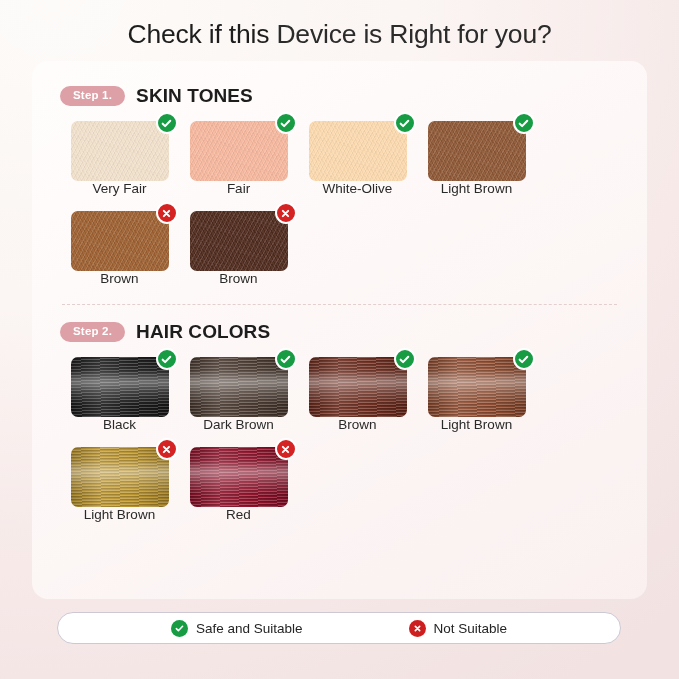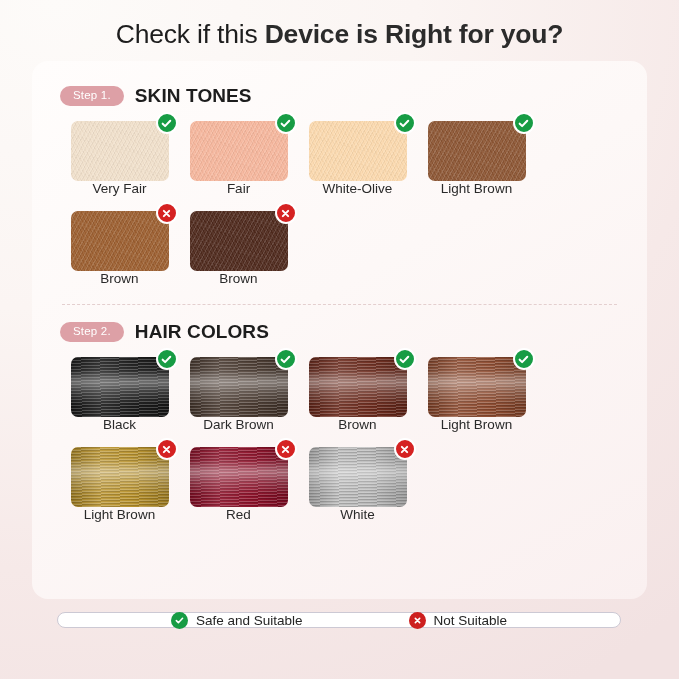--- a/index.html
+++ b/index.html
@@ -25,21 +25,21 @@
   
   .page-title {
     text-align: center;
     padding-top: 19px;
     font-size: 26.5px;
     letter-spacing: -0.2px;
     color: #1d1d1d;
     white-space: nowrap;
   }
   .page-title .t-bold { font-weight: normal; }
-  .page-title .t-reg  { font-weight: 700; color: #2b2b2b; margin-top: 17px; }
+  .page-title .t-reg  { font-weight: 400; color: #2b2b2b; margin-top: 17px; }
 
   
   .card {
     position: absolute;
     left: 32px;
     top: 61px;
     width: 615px;
     height: 538px;
     background: linear-gradient(150deg, #fffdfc 0%, #fdf8f7 45%, #faf0f0 100%);
     border-radius: 16px;
@@ -52,21 +52,21 @@
     display: flex;
     align-items: center;
     gap: 11px;
     margin-bottom: 14px;
   }
   .step-badge {
     display: inline-block;
     background: #dda0a6;
     color: #ffffff;
     font-size: 11.5px;
-    font-weight: normal;
+    font-weight: bold;
     letter-spacing: 0.2px;
     padding: 4px 13px 5px 13px;
     border-radius: 20px;
     line-height: 1;
     white-space: nowrap;
   }
   .section-title {
     font-size: 19px;
     font-weight: bold;
     color: #1d1d1d;
@@ -155,21 +155,21 @@
     border-top: 1.4px dashed #e4cfcf;
     height: 0;
   }
 
   
   .legend {
     position: absolute;
     left: 57px;
     top: 612px;
     width: 564px;
-    height: 16px;
+    height: 32px;
     background: #ffffff;
     border: 1px solid #ccc9d4;
     border-radius: 17px;
     display: flex;
     align-items: center;
     justify-content: center;
     gap: 106px;
     box-sizing: border-box;
   }
   .legend-item {
@@ -382,34 +382,20 @@
                   <div class="grain"></div>
                   <div class="sheen"></div>
                 </div>
                 <div class="badge no">
                   <svg width="11" height="11" viewBox="0 0 12 12" aria-hidden="true">
                     <path d="M3.1 3.1 L8.9 8.9 M8.9 3.1 L3.1 8.9" stroke="#ffffff" stroke-width="2.2" fill="none" stroke-linecap="round"></path>
                   </svg>
                 </div>
               </div>
               <div class="swatch-label">Red</div>
-            </div>
-            <div class="swatch-cell">
-              <div class="swatch-wrap">
-                <div class="swatch hair" style="background:#b9b9b9">
-                  <div class="grain"></div>
-                  <div class="sheen"></div>
-                </div>
-                <div class="badge no">
-                  <svg width="11" height="11" viewBox="0 0 12 12" aria-hidden="true">
-                    <path d="M3.1 3.1 L8.9 8.9 M8.9 3.1 L3.1 8.9" stroke="#ffffff" stroke-width="2.2" fill="none" stroke-linecap="round"></path>
-                  </svg>
-                </div>
-              </div>
-              <div class="swatch-label">White</div>
             </div>
           </div>
         </div>
       </div>
   </div>
 
   <div class="legend">
     <div class="legend-item">
       <span class="legend-dot ok">
         <svg width="9" height="9" viewBox="0 0 12 12" aria-hidden="true">

